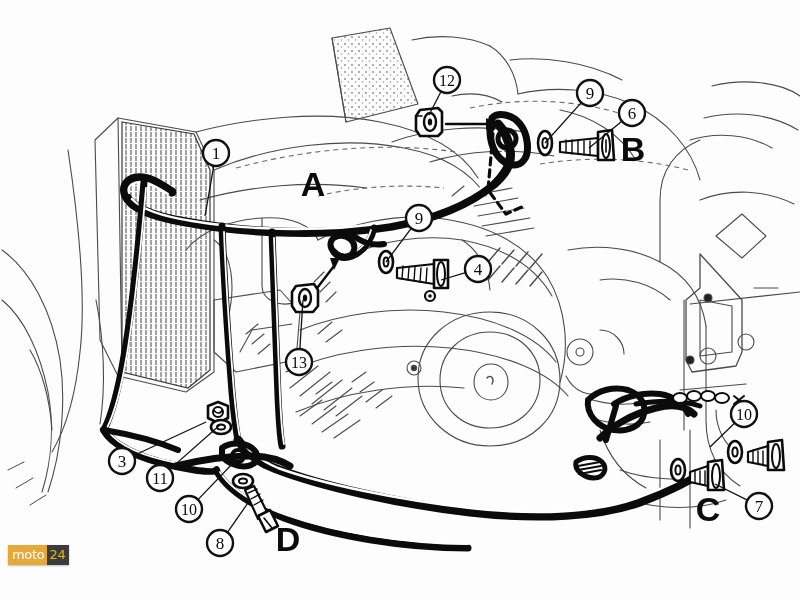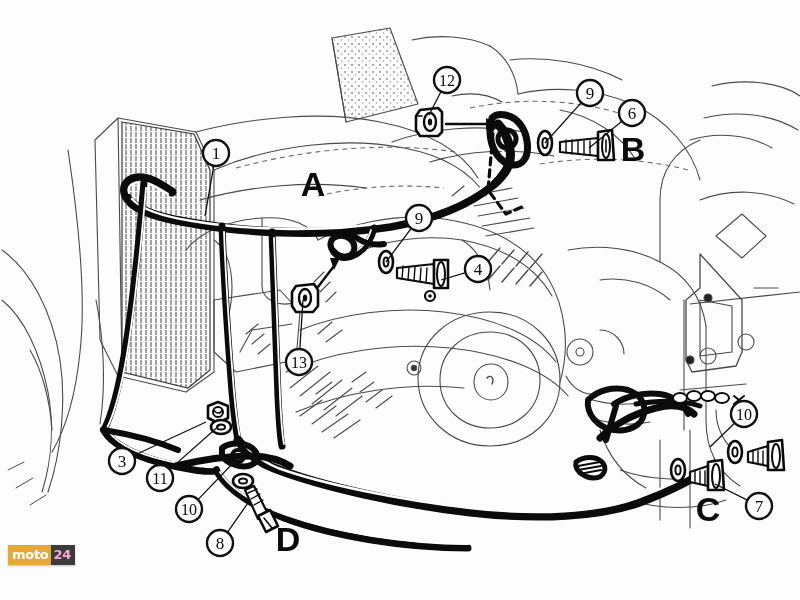--- a/index.html
+++ b/index.html
@@ -27,34 +27,34 @@
     height: 600px;
   }
   .watermark {
     position: absolute;
     left: 8px;
     top: 545px;
     display: flex;
     align-items: stretch;
     height: 20px;
     font-family: "DejaVu Sans", sans-serif;
-    font-weight: bold;
+    font-weight: normal;
     font-size: 13px;
     letter-spacing: -0.3px;
     line-height: 20px;
     box-shadow: 0 1px 2px rgba(0,0,0,0.25);
   }
   .wm-a {
     background: #e5a93a;
     color: #ffffff;
     padding: 0 3px 0 4px;
   }
   .wm-b {
     background: #3b3b3b;
-    color: #f9a8d4;
+    color: #eab308;
     padding: 0 4px 0 2px;
   }
 </style>
 </head>
 <body>
 
 <div id="diagram-root">
 
   <svg class="layer" viewBox="0 0 800 600">
     <defs>

